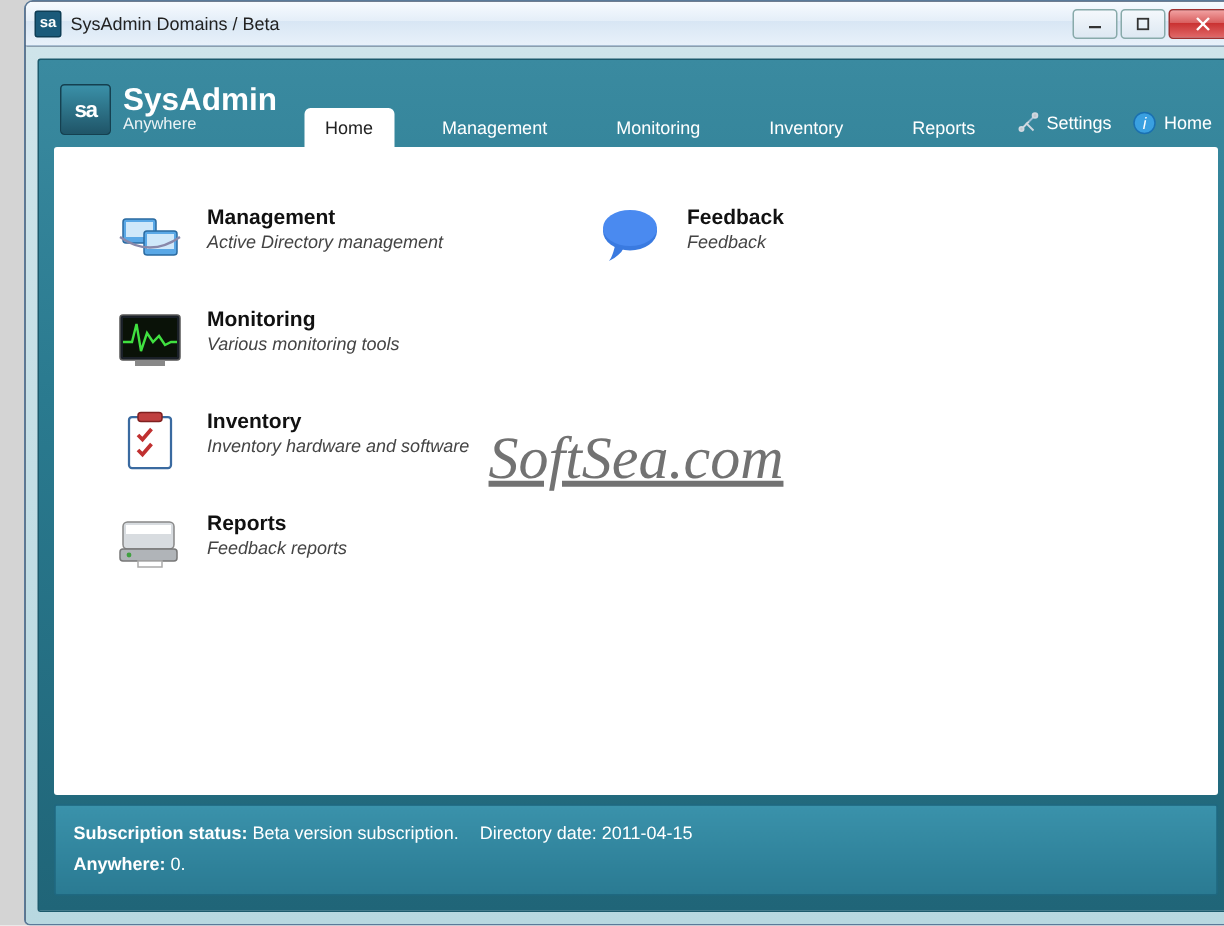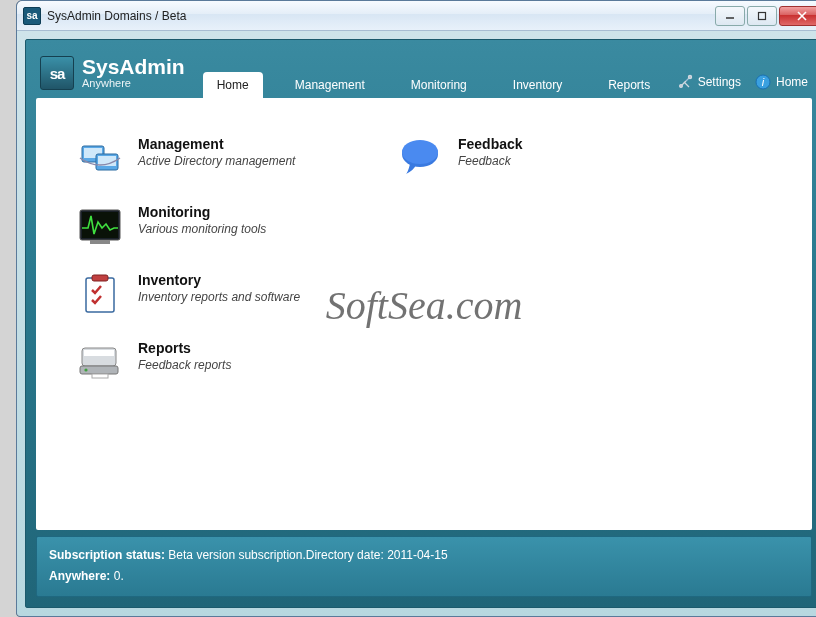--- a/index.html
+++ b/index.html
@@ -39,26 +39,26 @@
 
 
 .content { background: #fff; margin: 0 10px; flex: 1; border-radius: 2px; padding: 38px 40px 20px 40px; overflow: hidden; position: relative; }
 
 .tiles { display: grid; grid-template-columns: 320px 320px; column-gap: 0; row-gap: 24px; }
 .tile { display: flex; gap: 14px; align-items: flex-start; cursor: default; }
 .tile-icon { width: 48px; height: 44px; flex-shrink: 0; display: flex; align-items: center; justify-content: center; }
 .tile-text .t-title { font-weight: bold; font-size: 14px; color: #111; }
 .tile-text .t-desc { font-size: 12px; color: #444; margin-top: 2px; font-style: italic; }
 
-.watermark { position: absolute; top: 48%; left: 50%; transform: translate(-50%, -50%); font-family: "Georgia", "Times New Roman", serif; font-style: italic; font-size: 40px; color: #444; opacity: .75; pointer-events: none; white-space: nowrap; }
+.watermark { position: absolute; top: 48%; left: 50%; transform: translate(-50%, -50%); font-family: "Georgia", "Times New Roman", serif; font-style: italic; font-size: 40px; color: #444; opacity: .75; pointer-events: none; white-space: nowrap; text-decoration: underline; }
 
 
 .footer { margin: 6px 10px 10px 10px; background: #2f87a0; background: linear-gradient(#3a92ab, #2a7a92); border: 1px solid #1f6880; border-radius: 2px; padding: 8px 12px; color: #fff; font-size: 12px; line-height: 1.8; }
 .footer b { font-weight: bold; }
-.footer-row { display: flex; }
+.footer-row { display: flex; gap: 14px; }
 
 </style>
 </head>
 <body>
 
 <div class="window-frame">
 
   <div class="title-bar">
     <div class="title-icon">sa</div>
     <div class="title-text">SysAdmin Domains / Beta</div>
@@ -184,21 +184,21 @@
             <div class="tile-icon">
               <svg width="48" height="44" viewBox="0 0 48 44">
                   <rect x="10" y="6" width="28" height="34" rx="2" fill="#fff" stroke="#3a6aa0" stroke-width="1.5"></rect>
                   <rect x="16" y="3" width="16" height="6" rx="2" fill="#c04040" stroke="#802020"></rect>
                   <path d="M16 18 l3 3 l6 -7" stroke="#c03030" stroke-width="2.5" fill="none"></path>
                   <path d="M16 28 l3 3 l6 -7" stroke="#c03030" stroke-width="2.5" fill="none"></path>
                 </svg>
             </div>
             <div class="tile-text">
               <div class="t-title">Inventory</div>
-              <div class="t-desc">Inventory reports and software</div>
+              <div class="t-desc">Inventory hardware and software</div>
             </div>
           </div>
 
           <div></div>
 
           <div class="tile">
             <div class="tile-icon">
               <svg width="48" height="44" viewBox="0 0 48 44">
                   <rect x="6" y="8" width="34" height="18" rx="3" fill="#d8dce0" stroke="#888"></rect>
                   <rect x="8" y="10" width="30" height="6" fill="#fff"></rect>

